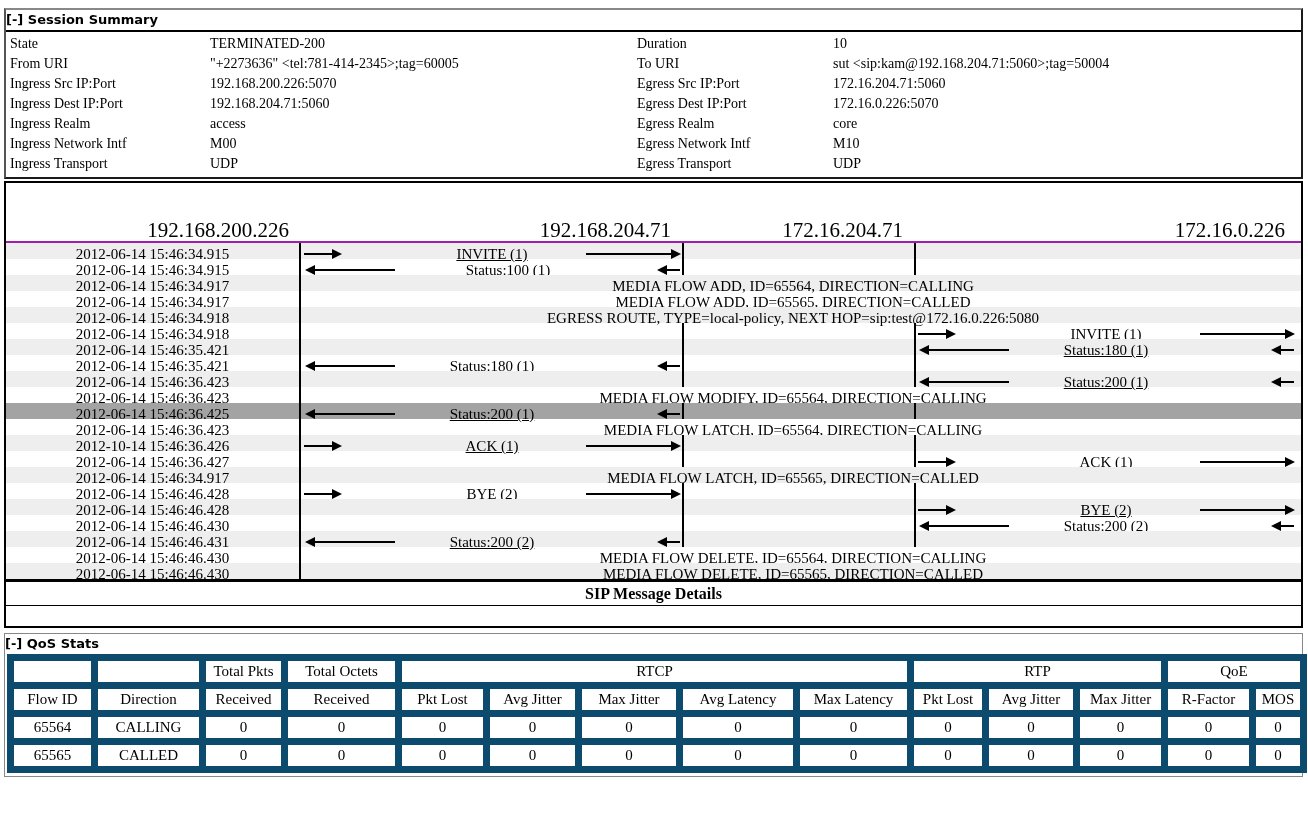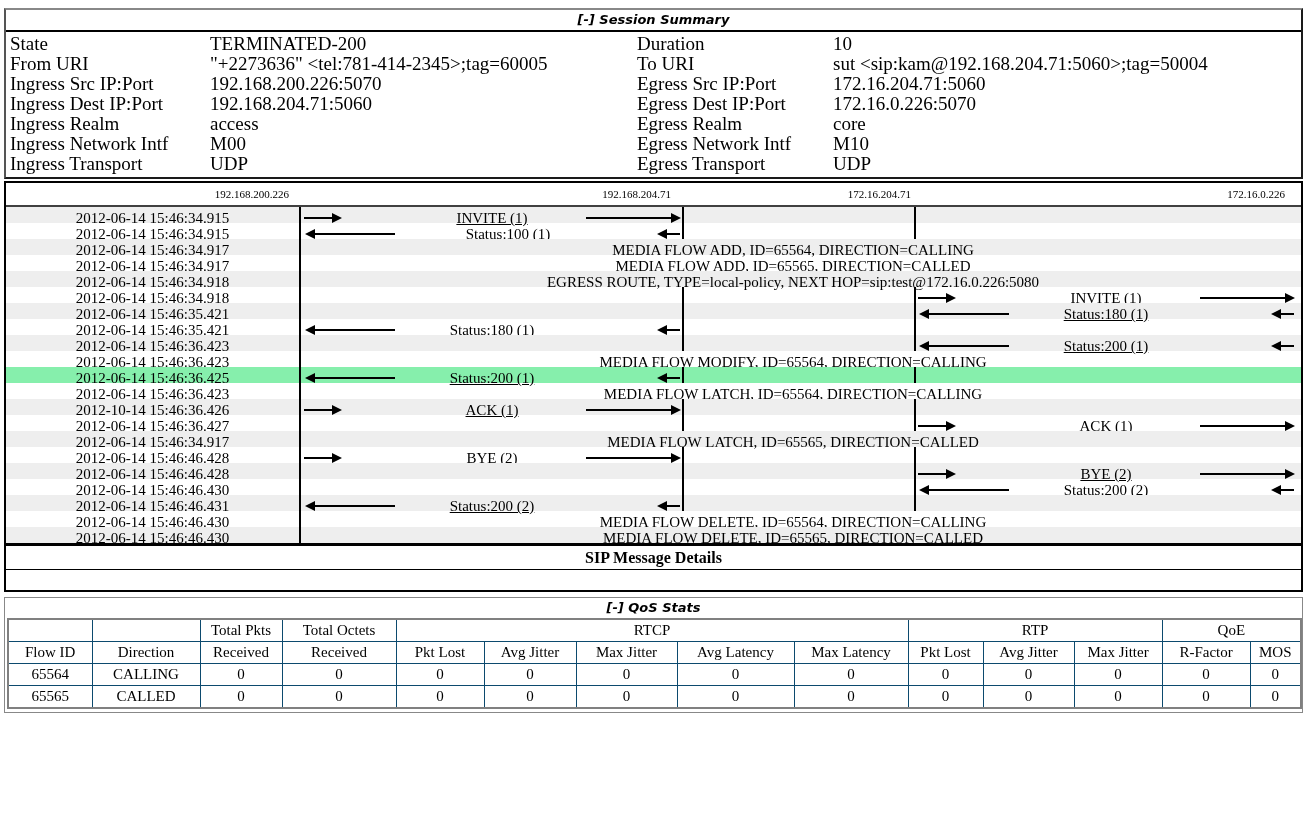--- a/index.html
+++ b/index.html
@@ -1,47 +1,47 @@
 <!DOCTYPE html>
 <html><head>
 <meta charset="utf-8">
 <style>
   html,body{margin:0;padding:0;background:#fff;}
   body{width:1308px;height:833px;position:relative;overflow:hidden;
        font-family:"Liberation Serif","DejaVu Serif",serif;color:#000;}
   .box{margin:0 4px;width:1299px;box-sizing:border-box;background:#fff;}
   .summary-box{margin-top:8px;border:2px solid #1a1a1a;border-top-color:#888;border-left-color:#555;}
-  .bar{height:20px;line-height:20px;text-align:center;font-family:"DejaVu Sans","Liberation Sans",sans-serif;
-       font-weight:bold;font-size:13px;background:#fff;cursor:default;font-style:italic;}
+  .bar{height:20px;line-height:20px;text-align:left;font-family:"DejaVu Sans","Liberation Sans",sans-serif;
+       font-weight:bold;font-size:13px;background:#fff;cursor:default;}
   .summary-bar{border-bottom:2px solid #000;}
   .summary-grid{display:grid;grid-template-columns:200px 427px 196px auto;
-                padding:2px 0 3px 4px;font-size:19px;line-height:20px;}
+                padding:2px 0 3px 4px;font-size:14px;line-height:20px;}
   .summary-grid span{white-space:nowrap;overflow:hidden;}
   .ladder-box{margin-top:2px;border:2px solid #000;position:relative;}
-  .ladder-header{position:relative;height:22px;border-bottom:2px solid #404040;font-size:11px;}
+  .ladder-header{position:relative;height:22px;border-bottom:2px solid #a21caf;font-size:21px;margin-top:36px;}
   .ladder-header span{position:absolute;top:0;left:0;line-height:22px;text-align:right;}
   .lrow{position:relative;height:16px;font-size:15px;}
   .lrow .ts{position:absolute;left:0;top:0;bottom:0;width:293px;border-right:2px solid #000;
             text-align:center;line-height:22px;}
   .vl{position:absolute;top:0;bottom:0;width:2px;background:#000;}
   .aline{position:absolute;top:10px;height:2px;background:#000;}
   .ah-r{position:absolute;top:6px;width:0;height:0;border-top:5px solid transparent;
         border-bottom:5px solid transparent;border-left:10px solid #000;}
   .ah-l{position:absolute;top:6px;width:0;height:0;border-top:5px solid transparent;
         border-bottom:5px solid transparent;border-right:10px solid #000;}
   .mlabel{position:absolute;top:0;line-height:22px;transform:translateX(-50%);white-space:nowrap;text-decoration:underline;}
   .elabel{position:absolute;top:0;left:289px;width:996px;text-align:center;line-height:22px;white-space:nowrap;}
   .details-bar{border-top:3px solid #000;border-bottom:1px solid #000;height:23px;line-height:23px;
                text-align:center;font-weight:bold;font-size:16px;}
   .empty-row{height:20px;background:#fff;}
   .qos-box{margin-top:5px;border:1px solid #888;padding:0 0 3px 0;}
   .qos-bar{height:20px;line-height:20px;}
   table.qos{border-collapse:collapse;table-layout:fixed;width:1293px;margin:0 2px;
             font-size:15px;}
-  table.qos td,table.qos th{border:1px solid #0c4a6e;height:21px;text-align:center;
+  table.qos td,table.qos th{border:7px solid #0c4a6e;height:21px;text-align:center;
             font-weight:normal;padding:0;overflow:hidden;white-space:nowrap;}
   table.qos{border:2px solid #808080;}
 </style>
 </head>
 <body>
 
 <section class="box summary-box">
   <div class="bar summary-bar">[-] Session Summary</div>
   <div class="summary-grid" id="summaryGrid">
       <span>State</span>
@@ -72,21 +72,21 @@
       <span>UDP</span>
       <span>Egress Transport</span>
       <span>UDP</span>
     </div>
 </section>
 
 <section class="box ladder-box">
   <div class="ladder-header" id="ladderHeader">
       <span style="width: 283px;">192.168.200.226</span>
       <span style="width: 665px;">192.168.204.71</span>
-      <span style="width: 897px; padding-left: 8px;">172.16.204.71</span>
+      <span style="width: 897px;">172.16.204.71</span>
       <span style="width: 1279px;">172.16.0.226</span>
     </div>
   <div id="ladderRows">
       <div class="lrow" style="background:#eeeeee">
         <div class="ts">2012-06-14 15:46:34.915</div>
         <div class="vl" style="left:676px"></div>
         <div class="vl" style="left:908px"></div>
         <div class="aline" style="left:298px;width:28px"></div>
         <div class="ah-r" style="left:326px"></div>
         <div class="aline" style="left:580px;width:85px"></div>
@@ -152,21 +152,21 @@
         <div class="ah-l" style="left:913px"></div>
         <div class="aline" style="left:923px;width:80px"></div>
         <div class="ah-l" style="left:1265px"></div>
         <div class="aline" style="left:1275px;width:13px"></div>
         <div class="mlabel" style="left:1100px">Status:200 (1)</div>
       </div>
       <div class="lrow">
         <div class="ts">2012-06-14 15:46:36.423</div>
         <div class="elabel">MEDIA FLOW MODIFY, ID=65564, DIRECTION=CALLING</div>
       </div>
-      <div class="lrow" style="background:#86efac">
+      <div class="lrow" style="background:#a3a3a3">
         <div class="ts">2012-06-14 15:46:36.425</div>
         <div class="vl" style="left:676px"></div>
         <div class="vl" style="left:908px"></div>
         <div class="ah-l" style="left:299px"></div>
         <div class="aline" style="left:309px;width:80px"></div>
         <div class="ah-l" style="left:651px"></div>
         <div class="aline" style="left:661px;width:13px"></div>
         <div class="mlabel" style="left:486px">Status:200 (1)</div>
       </div>
       <div class="lrow">

